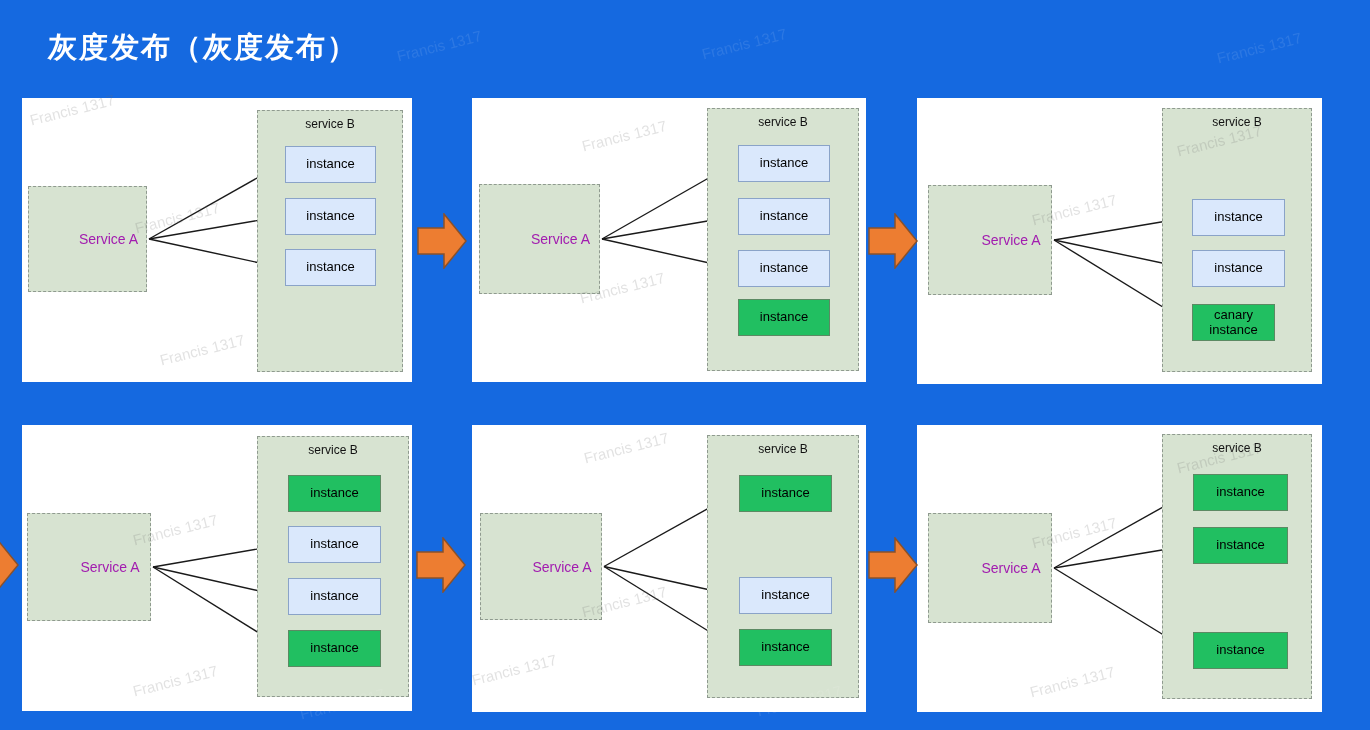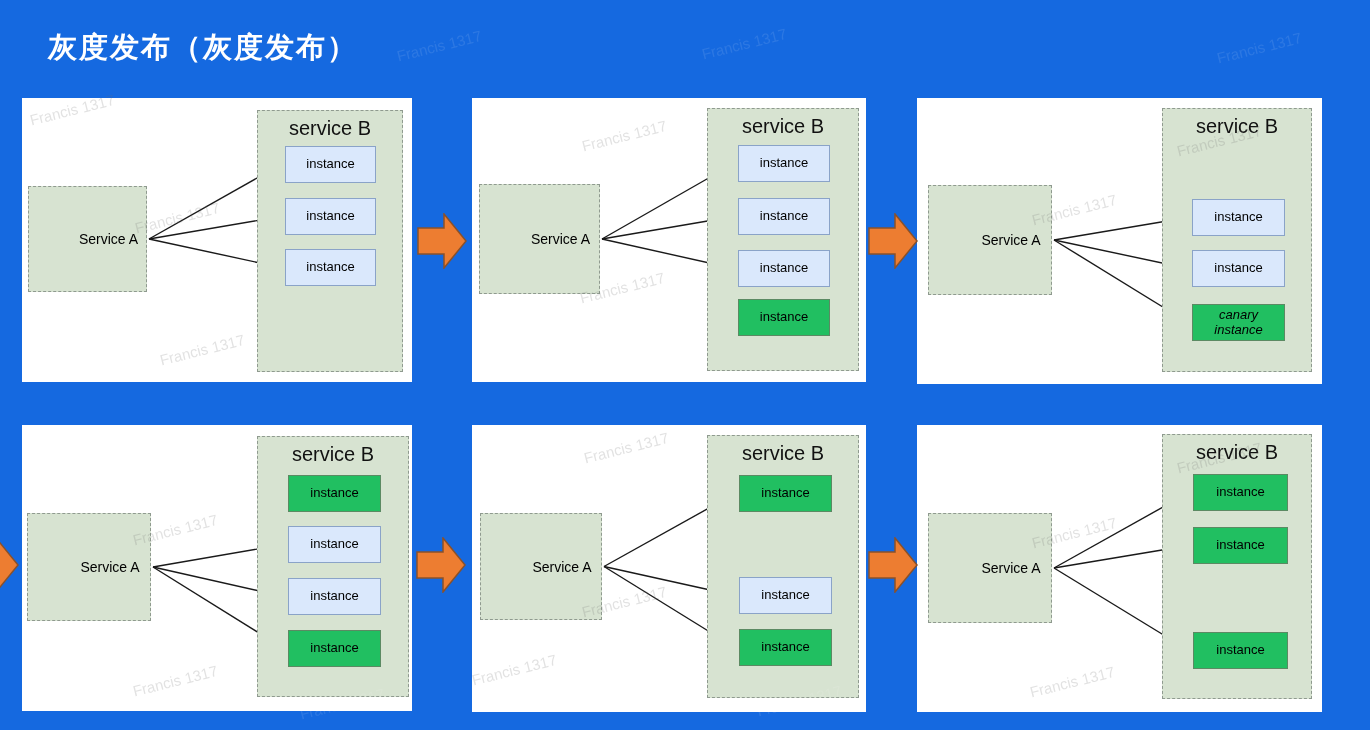--- a/index.html
+++ b/index.html
@@ -16,26 +16,26 @@
   .page-title{
     position:absolute;left:48px;top:28px;margin:0;
     color:#ffffff;font-size:29px;font-weight:600;letter-spacing:2px;
   }
   .panel{position:absolute;background:var(--panel);}
   .panel svg.connectors{position:absolute;left:0;top:0;}
   .svc-b{
     position:absolute;background:var(--svc-fill);
     border:1px dashed var(--svc-border);box-sizing:border-box;text-align:center;
   }
-  .svc-b-title{display:block;margin-top:6px;font-size:20px;color:#111111;}
+  .svc-b-title{display:block;margin-top:6px;font-size:12px;color:#111111;}
   .svc-a{
     position:absolute;background:var(--svc-fill);
     border:1px dashed var(--svc-border);box-sizing:border-box;
     display:flex;align-items:center;justify-content:center;
-    font-size:14px;color:#000000;padding-left:42px;
+    font-size:14px;color:#a21caf;padding-left:42px;
   }
   .instance{
     position:absolute;box-sizing:border-box;
     display:flex;align-items:center;justify-content:center;text-align:center;
     font-size:13px;color:#000000;line-height:1.15;
   }
   .instance.stable{background:var(--inst-fill);border:1px solid var(--inst-border);}
   .instance.canary{background:var(--canary-fill);border:1px solid var(--canary-border);}
   .flow-arrow{position:absolute;width:50px;height:56px;}
   .wm{
@@ -104,21 +104,21 @@
           <line x1="137" y1="142" x2="271" y2="119.5" stroke="var(--connector)" stroke-width="1.4" marker-end="url(#ah2)"></line>
           <line x1="137" y1="142" x2="271" y2="170.5" stroke="var(--connector)" stroke-width="1.4" marker-end="url(#ah2)"></line>
           <line x1="137" y1="142" x2="271" y2="224.5" stroke="var(--connector)" stroke-width="1.4" marker-end="url(#ah2)"></line>
         </svg>
         <div class="svc-b" style="left: 245px; top: 10px; width: 150px; height: 264px;">
           <span class="svc-b-title">service B</span>
         </div>
         <div class="svc-a" style="left: 11px; top: 87px; width: 124px; height: 110px;">Service A</div>
         <div class="instance stable" style="left: 275px; top: 101px; width: 93px; height: 37px;">instance</div>
         <div class="instance stable" style="left: 275px; top: 152px; width: 93px; height: 37px;">instance</div>
-        <div class="instance canary" style="left: 275px; top: 206px; width: 93px; height: 37px; font-style: italic;">canary instance</div>
+        <div class="instance canary" style="left: 275px; top: 206px; width: 83px; height: 37px;">canary instance</div>
       </section>
       <section class="panel" style="left: 22px; top: 425px; width: 390px; height: 286px;">
         <svg class="connectors" width="390" height="286">
           <defs>
             <marker id="ah3" markerWidth="8" markerHeight="8" refX="6" refY="3" orient="auto">
               <path d="M0,0 L7,3 L0,6 z" fill="var(--connector)"></path>
             </marker>
           </defs>
           <line x1="131" y1="142" x2="262" y2="119.5" stroke="var(--connector)" stroke-width="1.4" marker-end="url(#ah3)"></line>
           <line x1="131" y1="142" x2="262" y2="171.5" stroke="var(--connector)" stroke-width="1.4" marker-end="url(#ah3)"></line>

